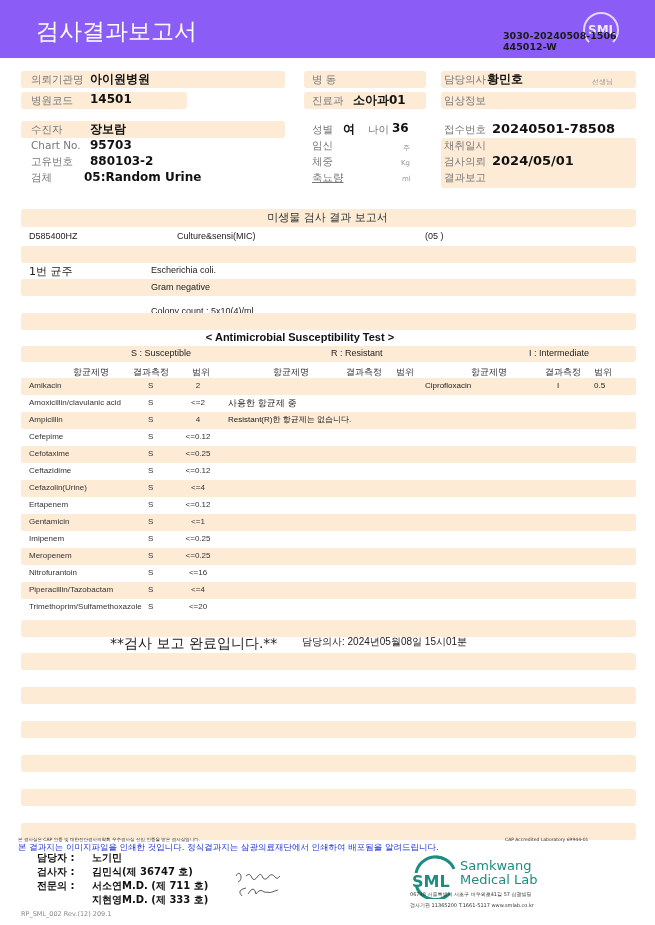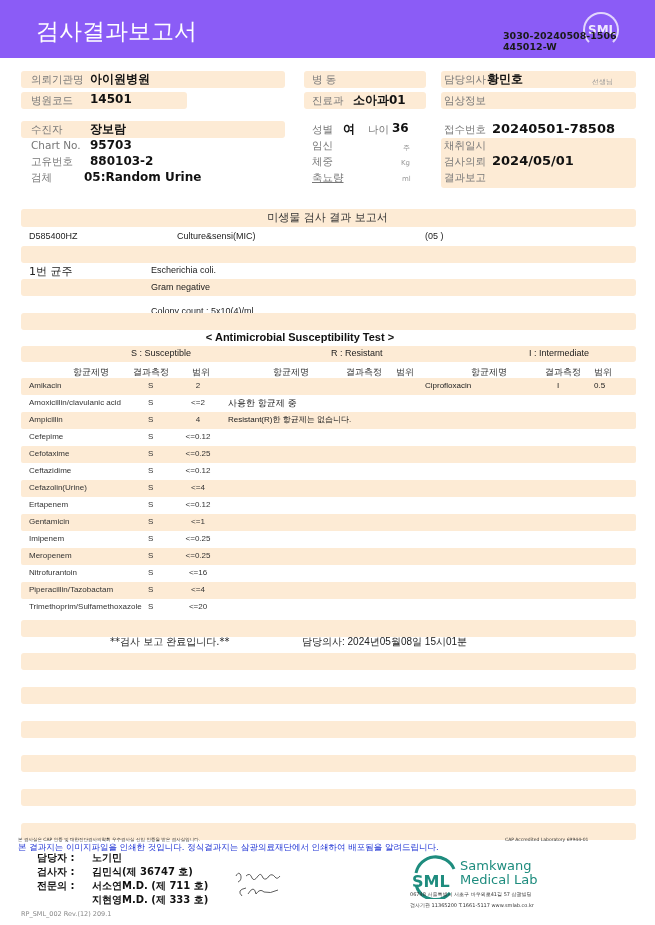--- a/index.html
+++ b/index.html
@@ -198,21 +198,21 @@
   </div>
 
 <div class="note" style="left:228px;top:397px;font-size:9px;">사용한 항균제 중</div>
 <div class="note" style="left:228px;top:414px;font-size:8px;font-family:'Liberation Sans',sans-serif;">Resistant(R)한 항균제는 없습니다.</div>
 
 <div class="small" style="left:425px;top:381px;font-size:8px;">Ciprofloxacin</div>
 <div class="small" style="left:557px;top:381px;font-size:8px;">I</div>
 <div class="small" style="left:594px;top:381px;font-size:8px;">0.5</div>
 
 <div class="empty-bar" style="top:620px;"></div>
-<div class="note" style="left:110px;top:635px;font-size:10px;">**검사   보고   완료입니다.**</div>
+<div class="note" style="left:110px;top:635px;font-size:14px;">**검사   보고   완료입니다.**</div>
 <div class="note" style="left:302px;top:635px;font-size:10px;font-family:'Liberation Sans',sans-serif;">담당의사: 2024년05월08일 15시01분</div>
 <div class="empty-bar" style="top:653px;"></div>
 <div class="empty-bar" style="top:687px;"></div>
 <div class="empty-bar" style="top:721px;"></div>
 <div class="empty-bar" style="top:755px;"></div>
 <div class="empty-bar" style="top:789px;"></div>
 <div class="empty-bar" style="top:823px;"></div>
 
 <div class="tiny" style="left:18px;top:837px;">본 검사실은 CAP 인증 및 대한진단검사의학회 우수검사실 신임 인증을 받은 검사실입니다.</div>
 <div class="tiny" style="left:505px;top:837px;">CAP Accredited Laboratory 69944-01</div>

